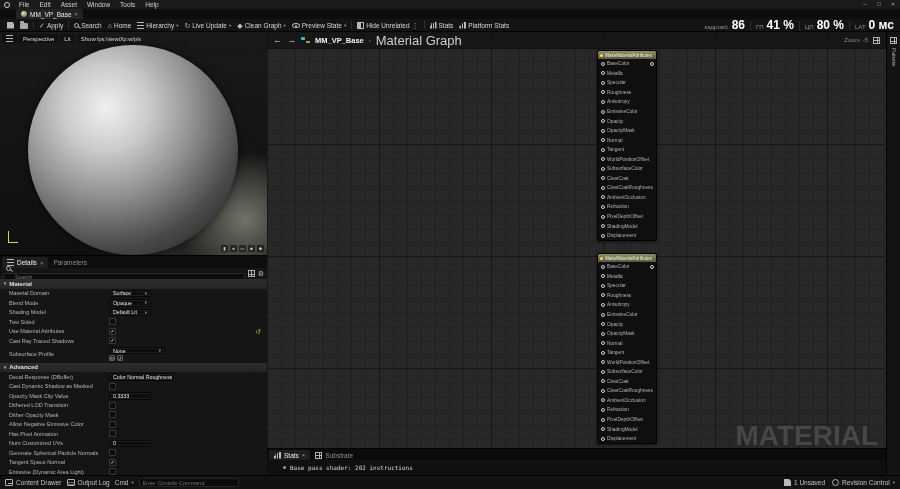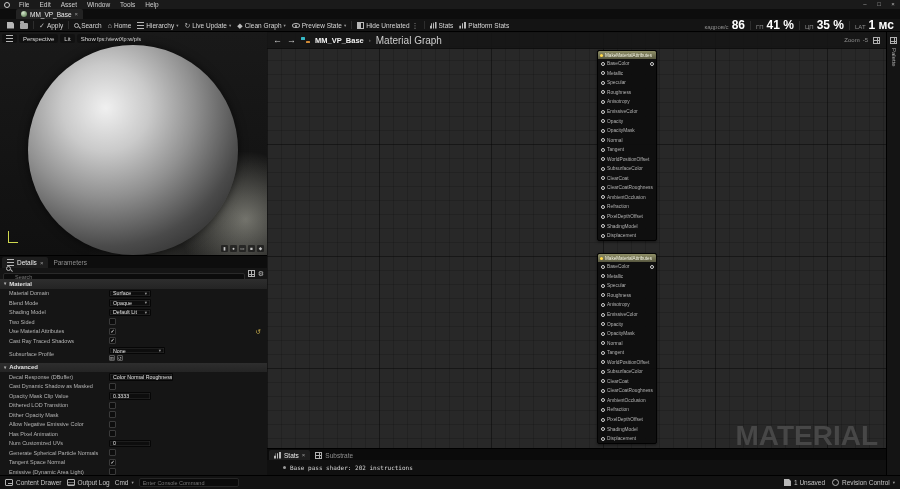--- a/index.html
+++ b/index.html
@@ -91,21 +91,21 @@
 #graph{position:absolute;left:267px;top:32px;width:619px;height:443px;background-color:#282828;background-image:
  linear-gradient(rgba(0,0,0,0.32) 1px,transparent 1px),
  linear-gradient(90deg,rgba(0,0,0,0.32) 1px,transparent 1px),
  linear-gradient(rgba(0,0,0,0.14) 1px,transparent 1px),
  linear-gradient(90deg,rgba(0,0,0,0.14) 1px,transparent 1px);
  background-size:112px 112px,112px 112px,14px 14px,14px 14px;overflow:hidden}
 #graph-toolbar{position:absolute;left:0;top:0;right:0;height:17px;background:rgba(22,22,22,0.92);display:flex;align-items:center;gap:5px;padding:0 6px;border-bottom:1px solid rgba(0,0,0,0.35)}
 .nav-arrow{font-size:9px;color:#cfcfcf;line-height:10px}
 #breadcrumb-root{font-size:7.5px;color:#f2f2f2;font-weight:bold}
 .bc-sep{font-size:6px;color:#8a8a8a}
-#breadcrumb-current{font-size:10px;color:#cdcdcd}
+#breadcrumb-current{font-size:13px;color:#cdcdcd}
 #zoom-ind{margin-left:auto;display:flex;align-items:center;gap:3px;font-size:6px;color:#8f8f8f}
 #watermark{position:absolute;right:8px;bottom:25px;font-size:28px;font-weight:bold;color:#474747;line-height:1;letter-spacing:0}
 .node{position:absolute;width:60px;background:rgba(14,14,14,0.94);border:1px solid #020202;border-radius:2px;box-shadow:0 1px 3px rgba(0,0,0,0.5)}
 #node-1{left:330px;top:18px}
 #node-2{left:330px;top:221px}
 .node-header{height:8px;background:linear-gradient(#8f8f67,#585840);display:flex;align-items:center;gap:2px;padding:0 2px;font-size:4.6px;color:#f2f2e2;border-radius:1.5px 1.5px 0 0;white-space:nowrap;overflow:hidden}
 .node-dot{width:3px;height:3px;border-radius:50%;background:#ffd84a;flex:none}
 .pin-row{height:9.55px;display:flex;align-items:center;gap:2px;padding:0 3px;font-size:4.8px;color:#b2b2b2;white-space:nowrap;position:relative}
 .pin{width:4px;height:4px;border:1px solid #d2d2d2;border-radius:50%;flex:none}
 .pin-out{position:absolute;right:2px;width:4px;height:4px;border:1px solid #d2d2d2;border-radius:50%}
@@ -215,26 +215,26 @@
         <span class="perf-value">86</span>
       </span>
       <span class="perf-div"></span>
       <span class="perf-group">
         <span class="perf-label">ГП</span>
         <span class="perf-value">41 %</span>
       </span>
       <span class="perf-div"></span>
       <span class="perf-group">
         <span class="perf-label">ЦП</span>
-        <span class="perf-value">35 %</span>
+        <span class="perf-value">80 %</span>
       </span>
       <span class="perf-div"></span>
       <span class="perf-group">
         <span class="perf-label">LAT</span>
-        <span class="perf-value">1 мс</span>
+        <span class="perf-value">0 мс</span>
       </span>
     </div>
 </div>
 
 <div id="viewport">
   <div id="preview-sphere"></div>
   <div id="vp-toolbar">
     <span class="vbtn">
         <span class="ic i-bars"></span>
       </span>

